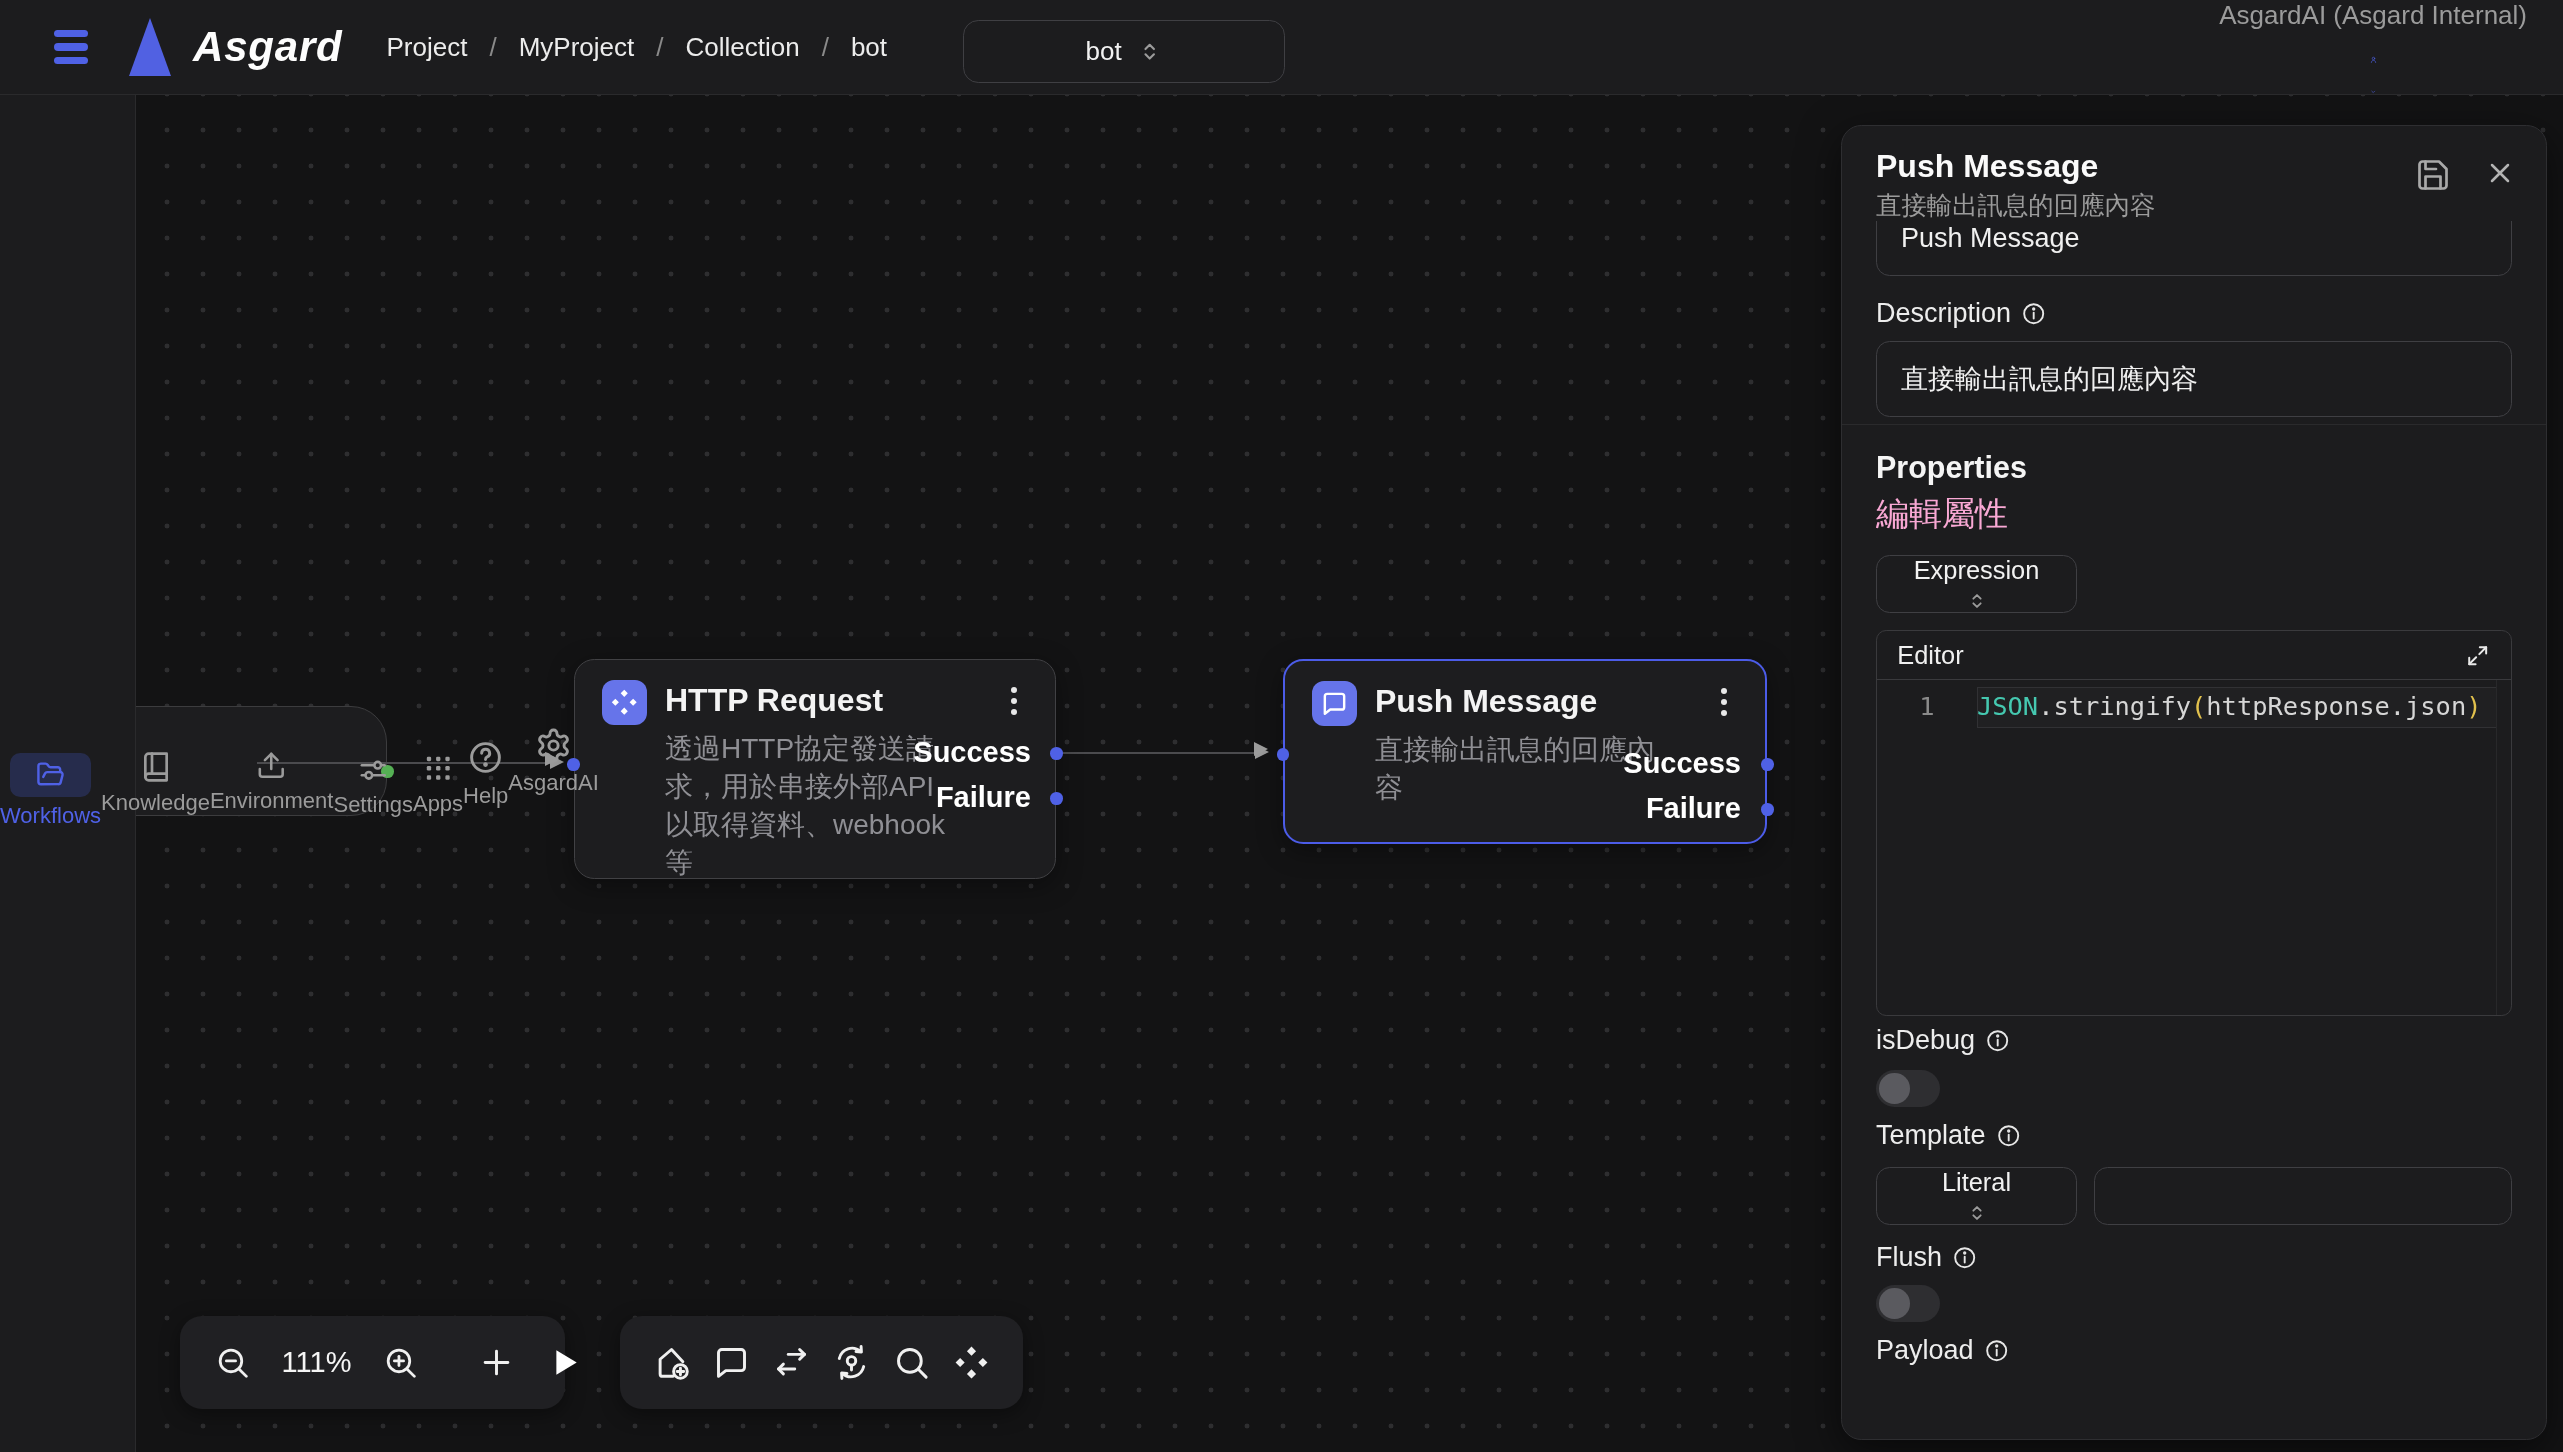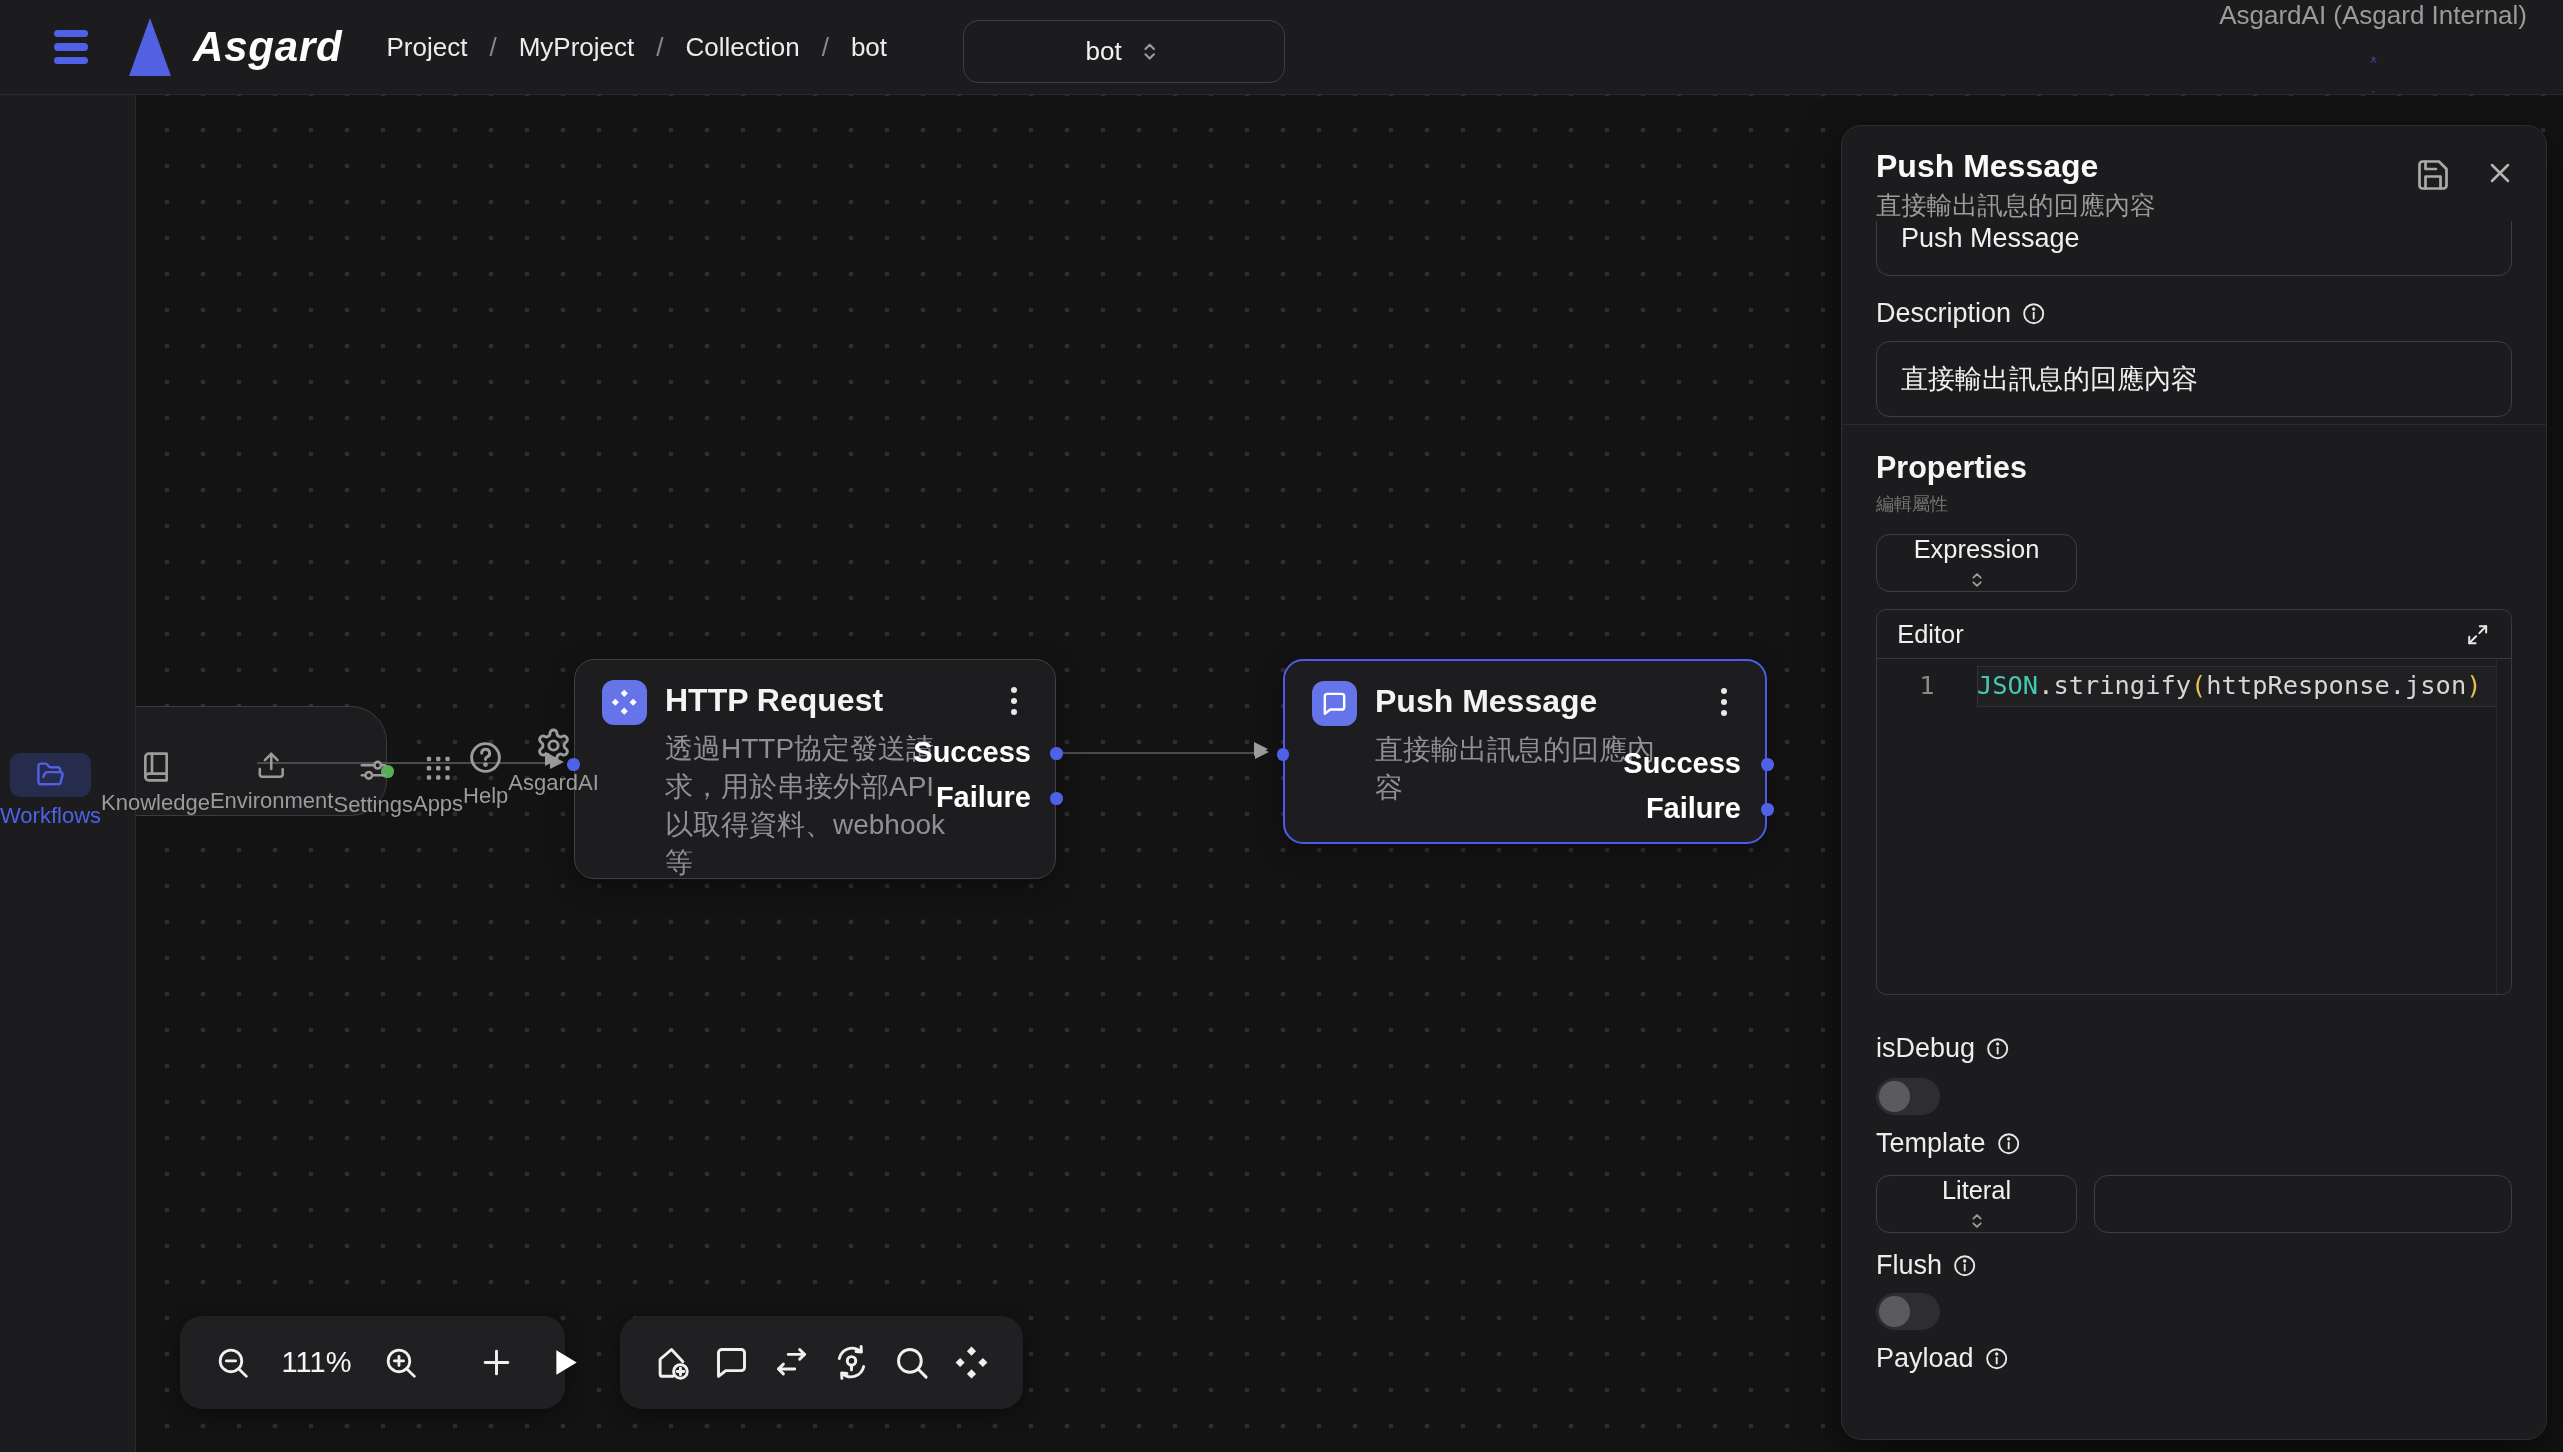--- a/index.html
+++ b/index.html
@@ -105,21 +105,21 @@
   .t-input{
     border:1.7px solid #3f3f43; border-radius:13.6px; background:transparent;
     display:flex; align-items:center; padding:0 24px; font-size:27px; color:#f0f0f0;
   }
   .name-input{ height:75px; margin-top:-20.3px; }
   .field-label{ display:flex; align-items:center; gap:10.2px; font-size:27px; color:#ededed; }
   .lbl-desc{ margin-top:22px; }
   .desc-input{ height:76px; margin-top:12px; }
   .panel-divider{ margin:6.8px -34px 0 -34px; border-top:1.7px solid #2a2a2c; }
   .props-title{ margin-top:25.4px; font-size:30.5px; font-weight:600; color:#f5f5f5; }
-  .props-sub{ margin-top:6.8px; font-size:18px; color:#737373; }
+  .props-sub{ margin-top:6.8px; font-size:33px; color:#f9a8d4; }
   .lbl-message{ margin-top:29px; }
   .req-star{ color:#e5534b; font-size:27px; }
   .select-box{
     width:201px; height:58px; border:1.7px solid #3f3f43; border-radius:13.6px;
     display:flex; align-items:center; justify-content:space-between; padding:0 18.6px;
     font-size:25.4px; color:#f2f2f2; cursor:pointer; background:transparent;flex-direction:column;
   }
   .sel-expression{ margin-top:18.6px; }
   .editor-box{ margin-top:17px; height:386px; border:1.7px solid #3a3a3d; border-radius:10.2px; overflow:hidden; display:flex; flex-direction:column; }
   .editor-head{
@@ -128,21 +128,21 @@
   }
   .editor-body{ position:relative; flex:1; font-family:"DejaVu Sans Mono", monospace; }
   .cur-line{ position:absolute; left:100px; right:13.6px; top:6.8px; height:41px; border:0.8px solid #313134; background:rgba(255,255,255,.02); }
   .editor-vline{ position:absolute; right:13.6px; top:0; bottom:0; width:1.7px; background:#28282a; }
   .code-line{ position:relative; display:flex; padding-top:11px; font-size:25.4px; }
   .gutter{ width:100px; flex:0 0 auto; text-align:center; color:#8a8a8a; }
   .code-text{ white-space:pre; }
   .tok-type{ color:#45c8b0; }
   .tok-fg{ color:#d6d6d6; }
   .tok-paren{ color:#e2c14d; }
-  .lbl-isdebug{ margin-top:38px; }
+  .lbl-isdebug{ margin-top:9px; }
   .toggle{ margin-top:13.6px; width:64px; height:37px; border-radius:18.6px; background:#2e2e31; position:relative; cursor:pointer; }
   .toggle .knob{ position:absolute; left:3.4px; top:3.4px; width:30.5px; height:30.5px; border-radius:50%; background:#5a5a5f; }
   .lbl-template{ margin-top:13.6px; }
   .pair-row{ display:flex; gap:17px; margin-top:15.3px; }
   .pair-row .t-input{ flex:1; height:58px; }
   .pair-row .select-box{ flex:0 0 auto; }
   .lbl-flush{ margin-top:17px; }
   .lbl-payload{ margin-top:13.6px; }
   svg{ display:block; }
 </style>

